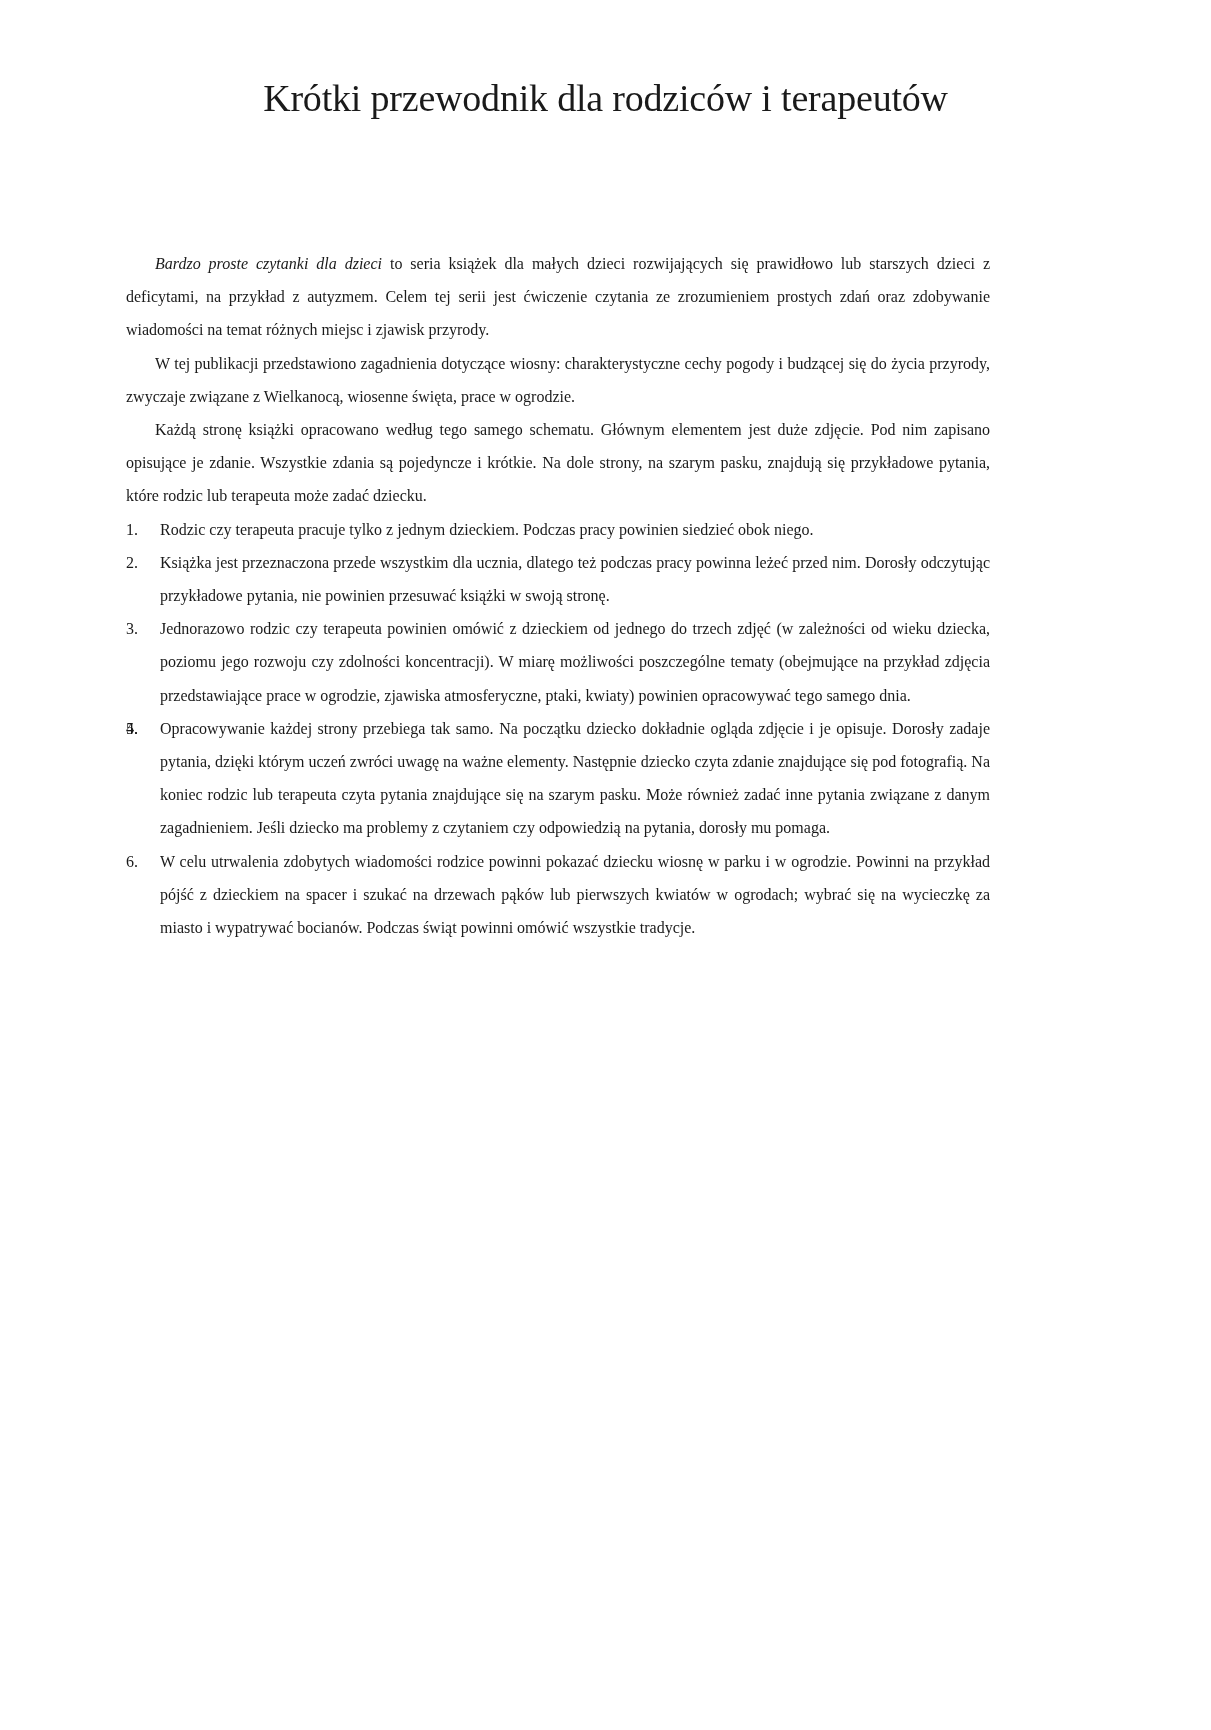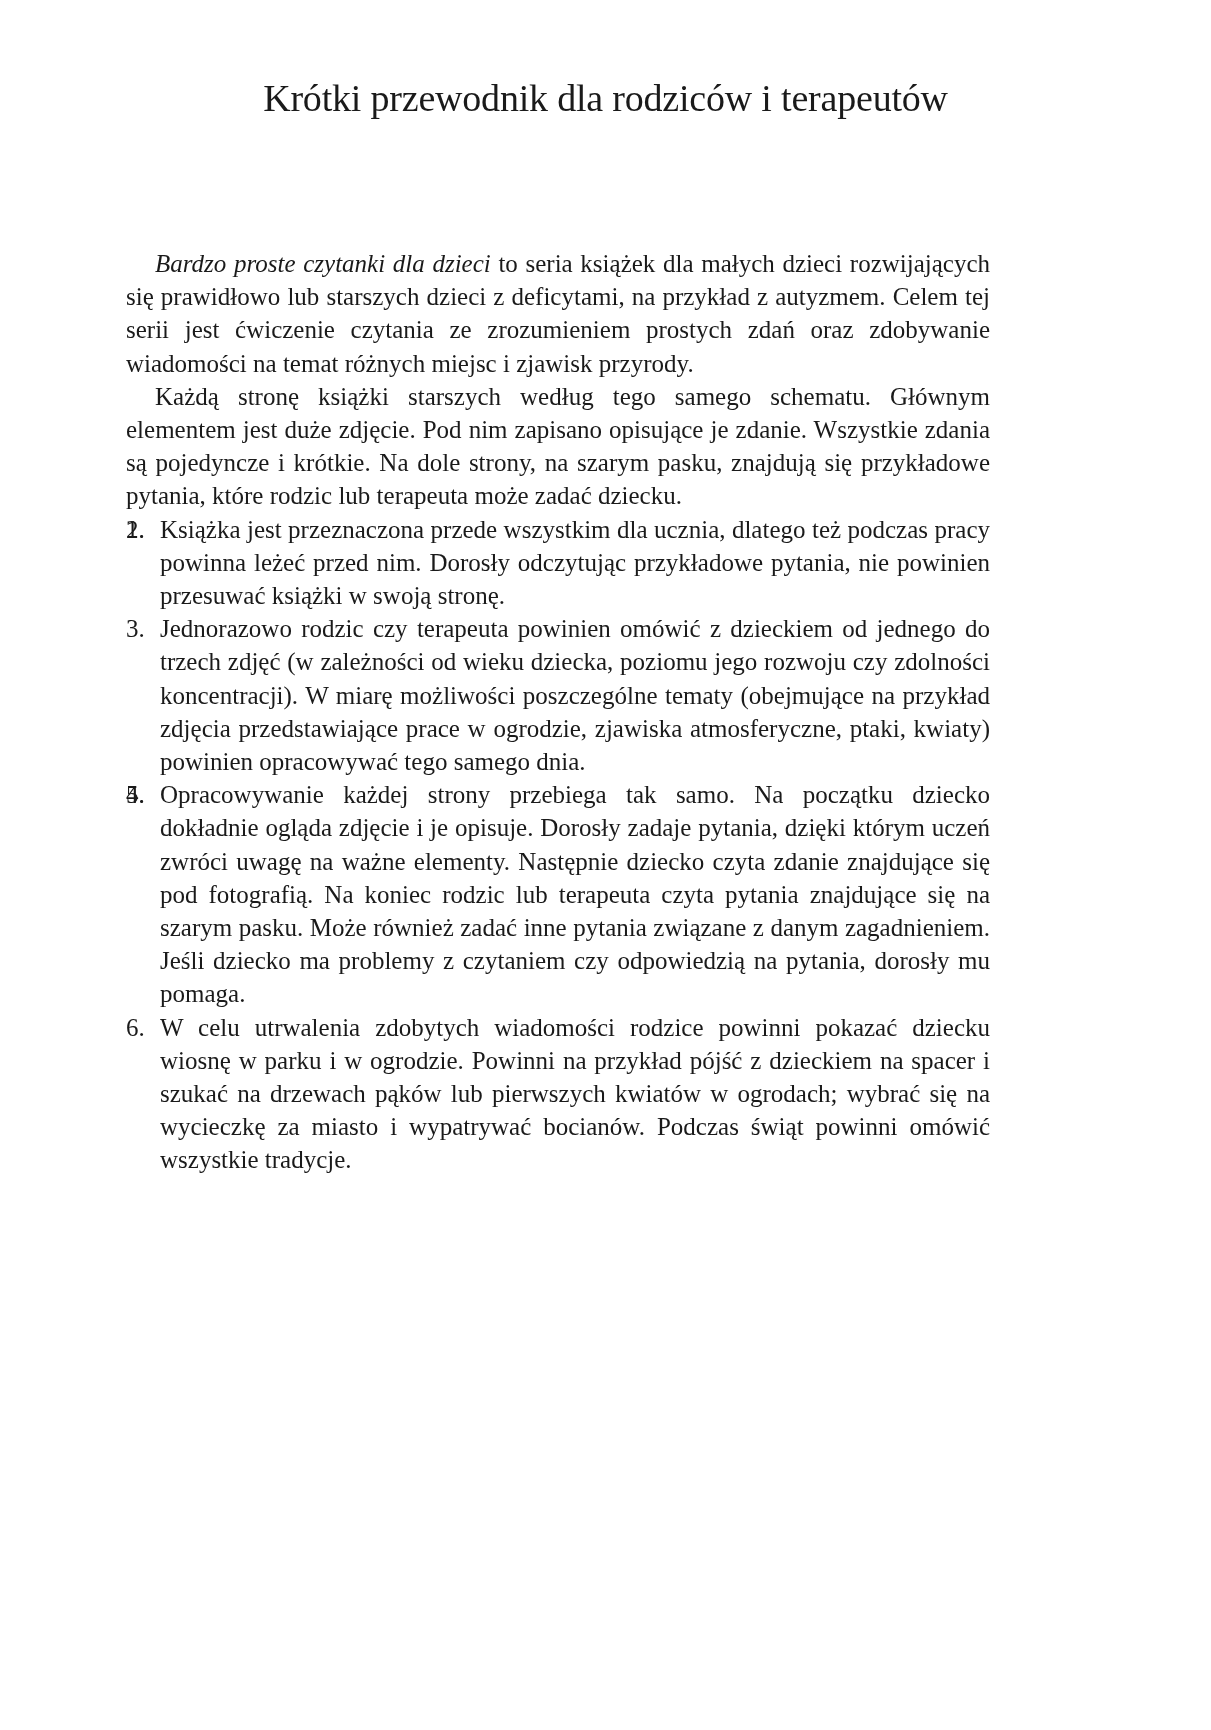--- a/index.html
+++ b/index.html
@@ -33,21 +33,21 @@
       font-weight: normal;
       letter-spacing: -0.2px;
       margin: 0;
       line-height: 52px;
     }
     .content {
       position: absolute;
       left: 126px;
       top: 247px;
       width: 864px;
-      font-size: 25px;
+      font-size: 16px;
       line-height: 33.2px;
       text-align: justify;
       hyphens: manual;
     }
     .para {
       margin: 0;
       text-indent: 29px;
     }
     .para .italic {
       font-style: italic;
@@ -79,27 +79,29 @@
 <body>
 
 <div class="page">
 
   <h1 class="title">Krótki przewodnik dla rodziców i terapeutów</h1>
 
   <div class="content">
 
     <p class="para"><span class="italic">Bardzo proste czytanki dla dzieci</span><span> to seria książek dla małych dzieci rozwijających się prawidłowo lub starszych dzieci z deficytami, na przykład z autyzmem. Celem tej serii jest ćwiczenie czytania ze zrozumieniem prostych zdań oraz zdobywanie wiadomości na temat różnych miejsc i zjawisk przyrody.</span></p>
 
+    <p class="para">W tej publikacji przedstawiono zagadnienia dotyczące wiosny: charakterystyczne cechy pogody i budzącej się do życia przyrody, zwyczaje związane z Wielkanocą, wiosenne święta, prace w ogrodzie.</p>
 
-    <p class="para">Każdą stronę książki starszych według tego samego schematu. Głównym elementem jest duże zdjęcie. Pod nim zapisano opisujące je zdanie. Wszystkie zdania są pojedyncze i krótkie. Na dole strony, na szarym pasku, znajdują się przykładowe pytania, które rodzic lub terapeuta może zadać dziecku.</p>
+    <p class="para">Każdą stronę książki opracowano według tego samego schematu. Głównym elementem jest duże zdjęcie. Pod nim zapisano opisujące je zdanie. Wszystkie zdania są pojedyncze i krótkie. Na dole strony, na szarym pasku, znajdują się przykładowe pytania, które rodzic lub terapeuta może zadać dziecku.</p>
 
 
     <ol class="tips-list">
       <li class="tip">
         <span class="tip-num">1.</span>
+        <span>Rodzic czy terapeuta pracuje tylko z jednym dzieckiem. Podczas pracy powinien siedzieć obok niego.</span>
       </li>
       <li class="tip">
         <span class="tip-num">2.</span>
         <span>Książka jest przeznaczona przede wszystkim dla ucznia, dlatego też podczas pracy powinna leżeć przed nim. Dorosły odczytując przykładowe pytania, nie powinien przesuwać książki w swoją stronę.</span>
       </li>
       <li class="tip">
         <span class="tip-num">3.</span>
         <span>Jednorazowo rodzic czy terapeuta powinien omówić z dzieckiem od jednego do trzech zdjęć (w zależności od wieku dziecka, poziomu jego rozwoju czy zdolności koncentracji). W miarę możliwości poszczególne tematy (obejmujące na przykład zdjęcia przedstawiające prace w ogrodzie, zjawiska atmosferyczne, ptaki, kwiaty) powinien opracowywać tego samego dnia.</span>
       </li>
       <li class="tip">

